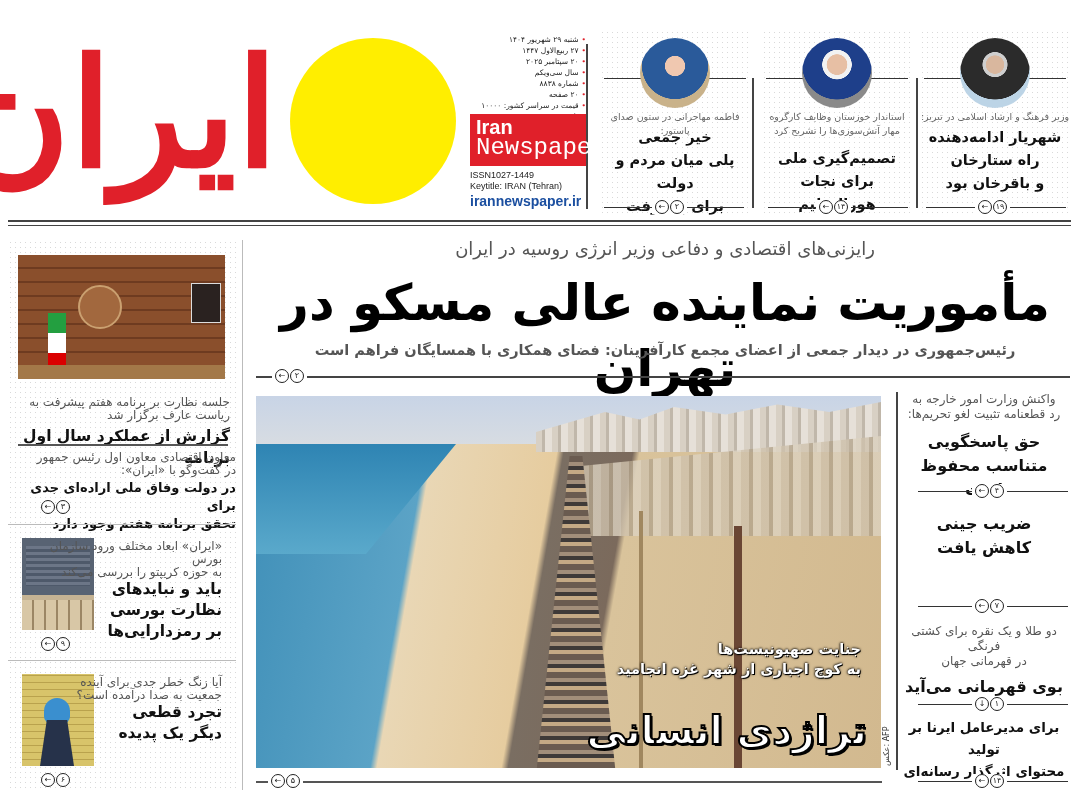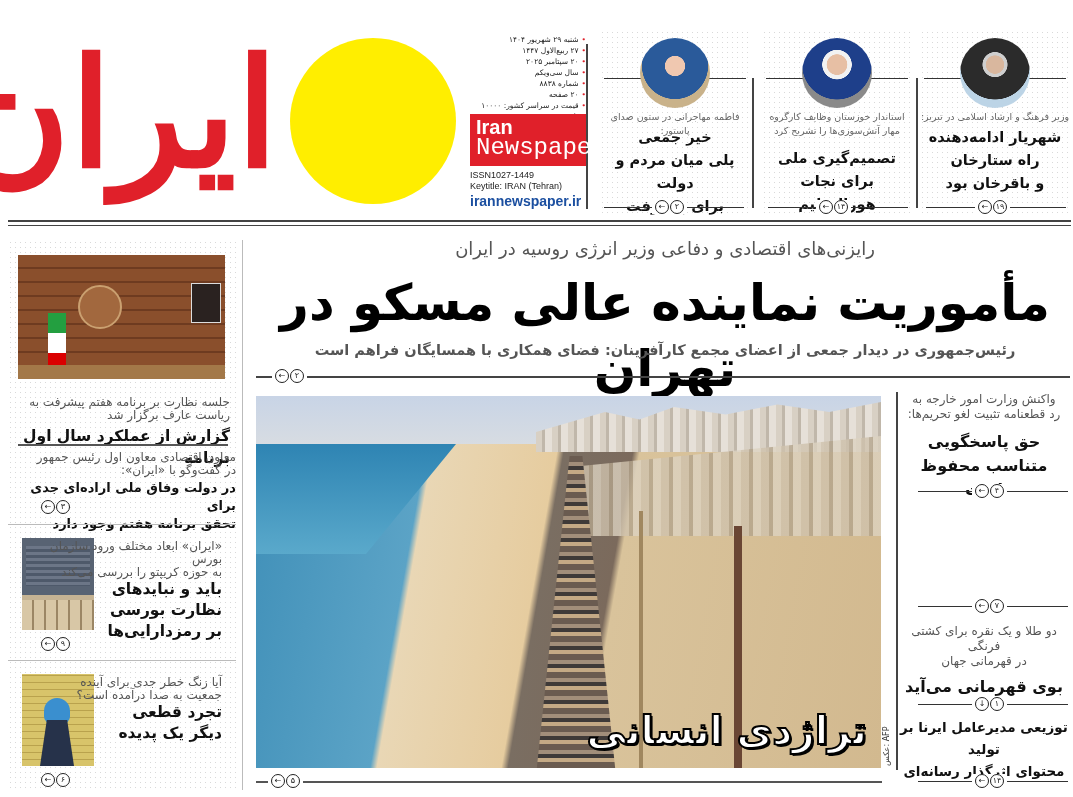--- a/index.html
+++ b/index.html
@@ -242,20 +242,24 @@
   </span>
 </div>
 
 <div class="photo">
   <div class="city"></div>
   <div class="sea"></div>
   <div class="ruins"></div>
   <div class="road"></div>
   <div class="pole"></div>
   <div class="pylon"></div>
+  <div class="kick1">
+    <div>جنایت صهیونیست‌ها</div>
+    <div>به کوچ اجباری از شهر غزه انجامید</div>
+  </div>
   <div class="big">تراژدی انسانی</div>
 </div>
 <div class="photo-credit">عکس: AFP</div>
 <div class="refline" style="left:256px; top:781px; width:626px; height:2px; background:#555;"></div>
 <div class="refwrap" style="left:268px; top:774px;">
   <span class="pageref">
     <span class="circ">←</span>
     <span class="circ">۵</span>
   </span>
 </div>
@@ -274,20 +278,24 @@
 </div>
 <div class="refline" style="left:918px; top:491px; width:150px;"></div>
 <div class="refwrap" style="left:972px; top:484px;">
   <span class="pageref">
     <span class="circ">←</span>
     <span class="circ">۴</span>
   </span>
 </div>
 
 <div class="rblock" style="top:504px;">
+  <div class="rtitle" style="margin-top:8px;">
+    <div>ضریب جینی</div>
+    <div>کاهش یافت</div>
+  </div>
 </div>
 <div class="refline" style="left:918px; top:606px; width:150px;"></div>
 <div class="refwrap" style="left:972px; top:599px;">
   <span class="pageref">
     <span class="circ">←</span>
     <span class="circ">۷</span>
   </span>
 </div>
 
 <div class="rblock" style="top:624px;">
@@ -300,21 +308,21 @@
 <div class="refline" style="left:918px; top:704px; width:150px;"></div>
 <div class="refwrap" style="left:972px; top:697px;">
   <span class="pageref">
     <span class="circ">↓</span>
     <span class="circ">۱</span>
   </span>
 </div>
 
 <div class="rblock" style="top:716px;">
   <div class="rtitle" style="font-size:13.5px; line-height:22px;">
-    <div>توزیعی مدیرعامل ایرنا بر تولید</div>
+    <div>برای مدیرعامل ایرنا بر تولید</div>
     <div>محتوای اثرگذار رسانه‌ای</div>
   </div>
 </div>
 <div class="refline" style="left:918px; top:781px; width:150px;"></div>
 <div class="refwrap" style="left:972px; top:774px;">
   <span class="pageref">
     <span class="circ">←</span>
     <span class="circ">۱۴</span>
   </span>
 </div>

